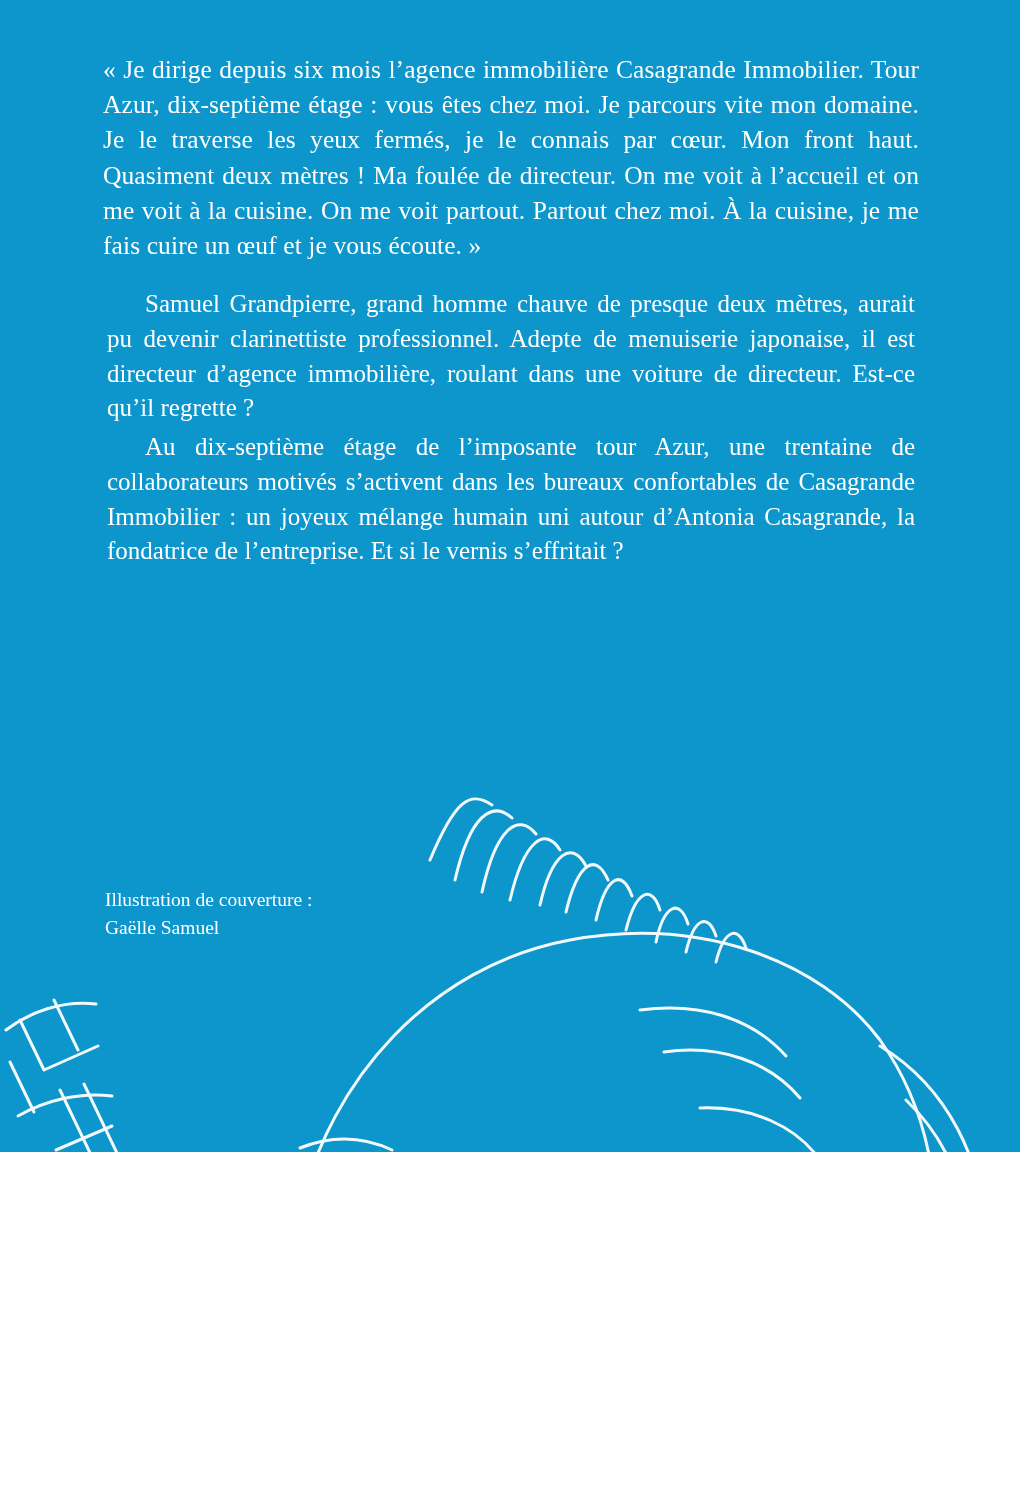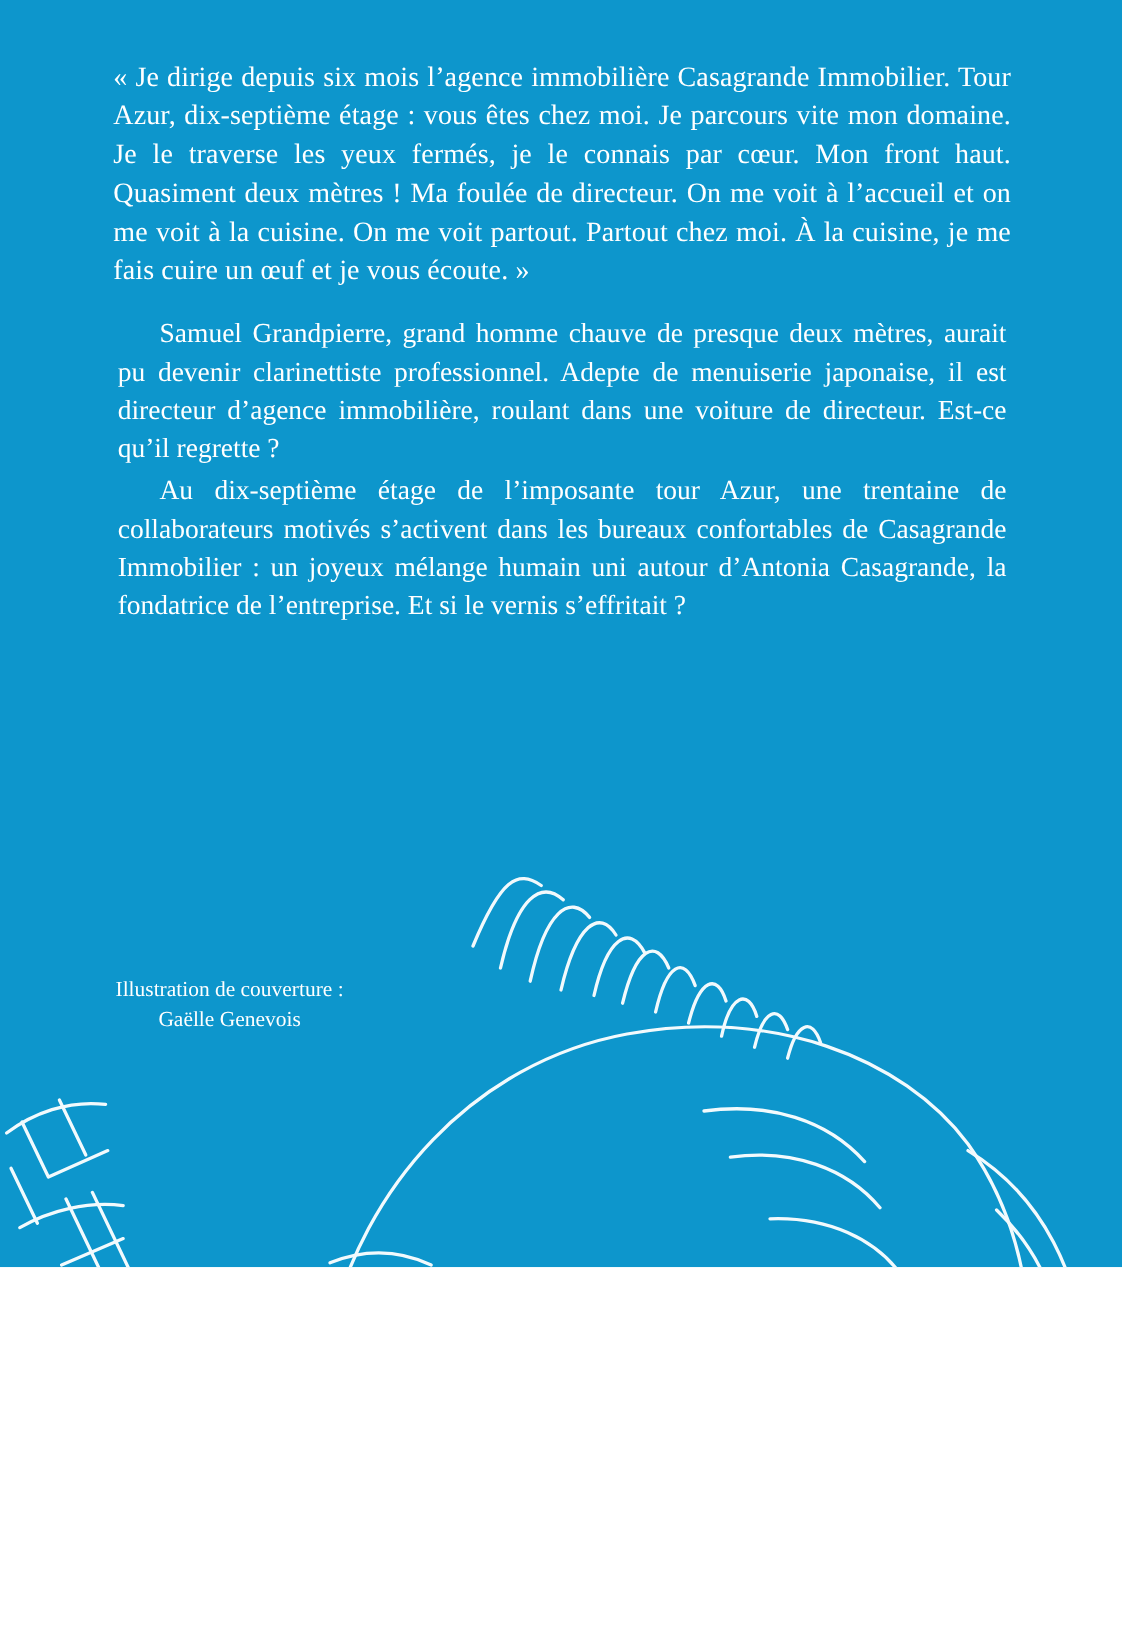--- a/index.html
+++ b/index.html
@@ -71,21 +71,21 @@
 
   
   .credits {
     position: absolute;
     left: 105px;
     top: 886px;
     color: #ffffff;
     font-size: 19.5px;
     line-height: 1.42;
   }
-  .credits div { white-space: nowrap; text-align: center; }
+  .credits div { white-space: nowrap; }
 
   .website {
     position: absolute;
     left: 105px;
     top: 970px;
     color: #ffffff;
     font-size: 28px;
     letter-spacing: 0.3px;
   }
 
@@ -198,21 +198,21 @@
 
     <div class="synopsis">
       <p>Samuel Grandpierre, grand homme chauve de presque deux mètres, aurait pu devenir clarinettiste professionnel. Adepte de menuiserie japonaise, il est directeur d’agence immobilière, roulant dans une voiture de directeur. Est-ce qu’il regrette ?</p>
       <p>Au dix-septième étage de l’imposante tour Azur, une trentaine de collaborateurs motivés s’activent dans les bureaux confortables de Casagrande Immobilier : un joyeux mélange humain uni autour d’Antonia Casagrande, la fondatrice de l’entreprise. Et si le vernis s’effritait ?</p>
     </div>
 
   </div>
 
   <div class="credits">
     <div>Illustration de couverture :</div>
-    <div>Gaëlle Genevois</div>
+    <div>Gaëlle Samuel</div>
   </div>
 
 
   <div class="isbn-box">
     <div class="isbn-text">
       <span class="label">ISBN</span><span>978-2-8321-1277-9</span>
     </div>
 
     <svg class="barcode" viewBox="0 0 226 70" preserveAspectRatio="none" aria-hidden="true">
       <g fill="#000000">

